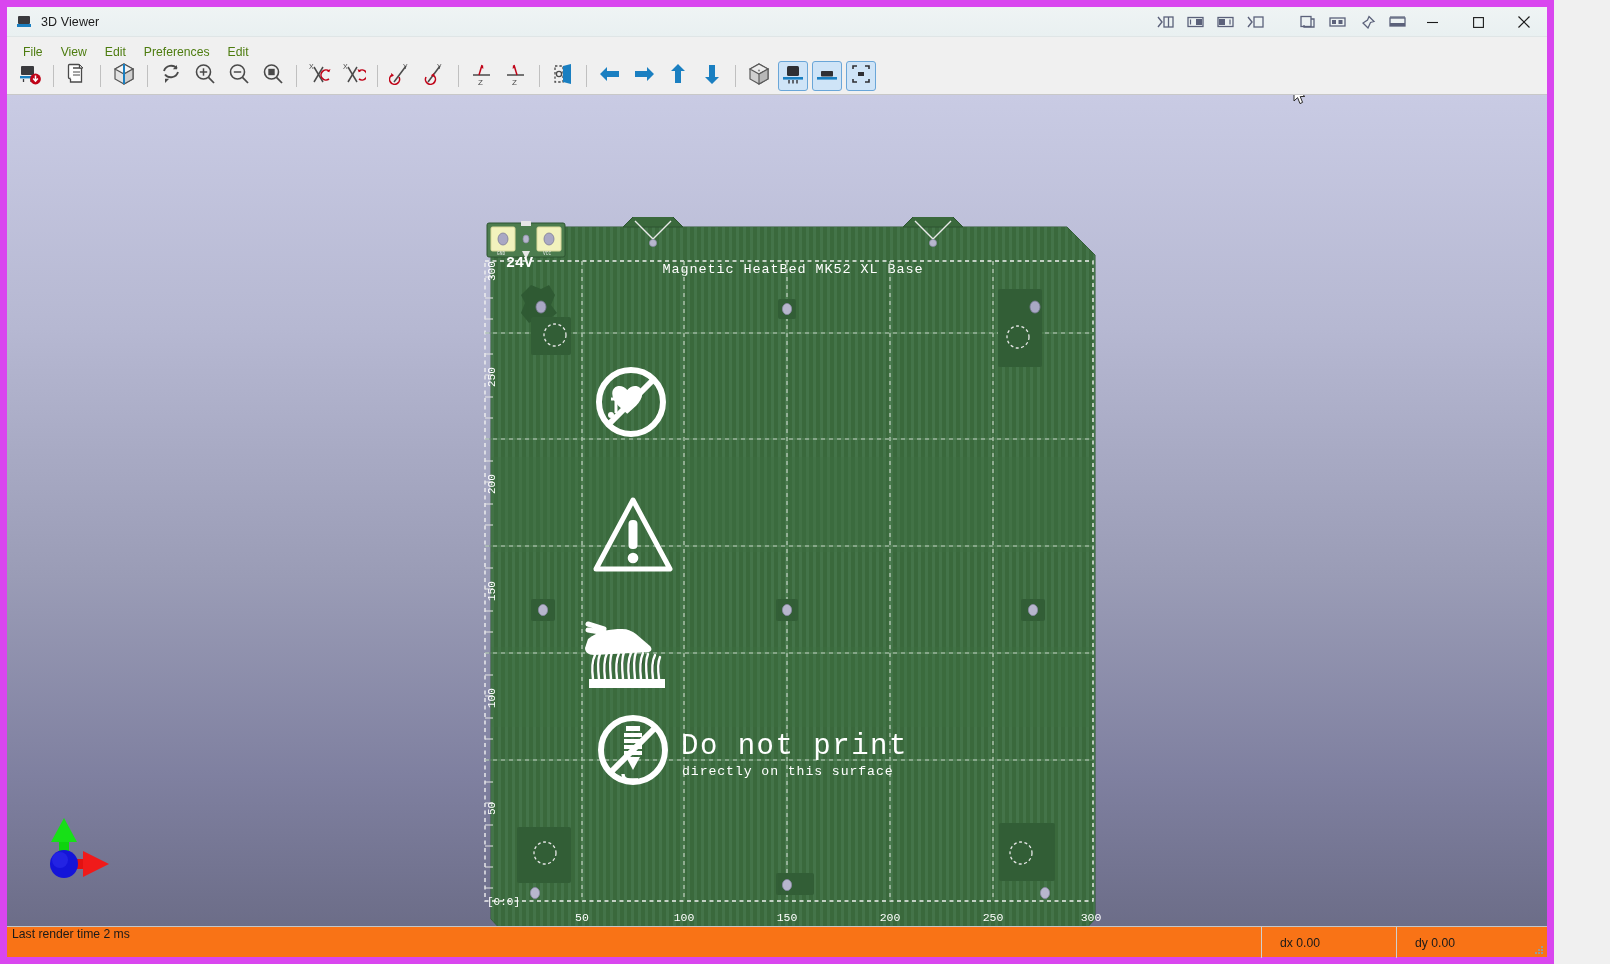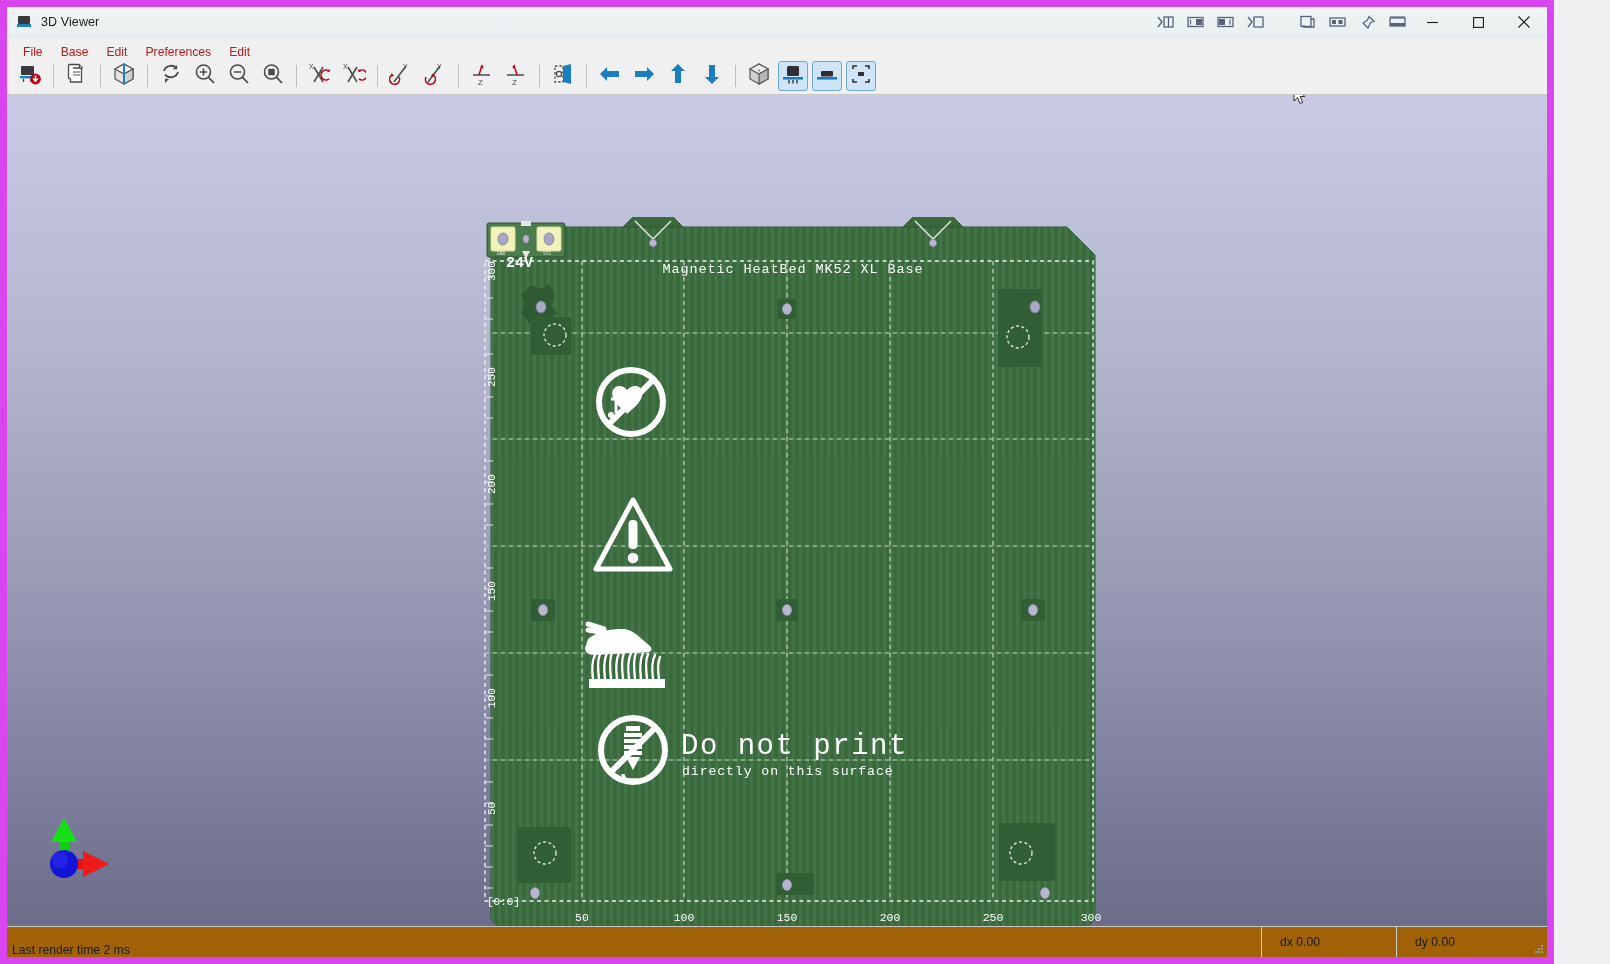--- a/index.html
+++ b/index.html
@@ -38,21 +38,21 @@
   .winbtn svg { display:block; }
 
   
   .menubar {
     height:20px; min-height:20px;
     display:flex; align-items:center;
     background:#f0f0f0;
     padding-left:7px;
     font-size:12.2px;
   }
-  .menuitem { padding:12px 9px 3px 9px; color:#b91c1c; cursor:default; border-radius:2px;}
+  .menuitem { padding:12px 9px 3px 9px; color:#4d7c0f; cursor:default; border-radius:2px;}
 
   
   .toolbar {
     height:38px; min-height:38px;
     background:#f0f0f0;
     border-bottom:1px solid #c8c8c8;
     display:flex; align-items:center;
     padding-left:6px;
     gap:0px;
   }
@@ -73,23 +73,23 @@
 
   
   .pcb-wrap { position:absolute; left:466px; top:122px; width:640px; height:760px; }
   .pcb-svg { position:absolute; left:0; top:0; }
 
   .axis-gizmo { position:absolute; left:30px; bottom:40px; width:80px; height:70px; }
 
   
   .statusbar {
     height:31px; min-height:31px;
-    background:#a16207;
+    background:#f97316;
     border-top:1px solid #c6c6c6;
-    display:flex; align-items:flex-end;
+    display:flex; align-items:flex-start;
     font-size:12.2px; color:#1a1a1a;
   }
   .sb-main { flex:1; padding-left:5px; }
   .sb-cell {
     width:135px; height:31px; display:flex; align-items:center;
     padding-left:18px;
     border-left:1px solid #cfcfcf;
   }
   .sb-grip { width:16px; height:31px; display:flex; align-items:flex-end; justify-content:flex-end; padding:0 3px 3px 0;}
   .cursor-arrow { position:absolute; left:1286px; top:60px; pointer-events:none; }
@@ -179,21 +179,21 @@
         <svg width="12" height="12" viewBox="0 0 12 12">
             <line x1="0.5" y1="0.5" x2="11.5" y2="11.5" stroke="#1a1a1a" stroke-width="1.15"></line>
             <line x1="11.5" y1="0.5" x2="0.5" y2="11.5" stroke="#1a1a1a" stroke-width="1.15"></line>
           </svg>
       </div>
     </div>
   </div>
 
   <div class="menubar">
     <div class="menuitem">File</div>
-    <div class="menuitem">Base</div>
+    <div class="menuitem">View</div>
     <div class="menuitem">Edit</div>
     <div class="menuitem">Preferences</div>
     <div class="menuitem">Edit</div>
   </div>
 
   <div class="toolbar">
 
     <div class="tbtn">
       <span>
       <svg width="24" height="24" viewBox="0 0 24 24">

